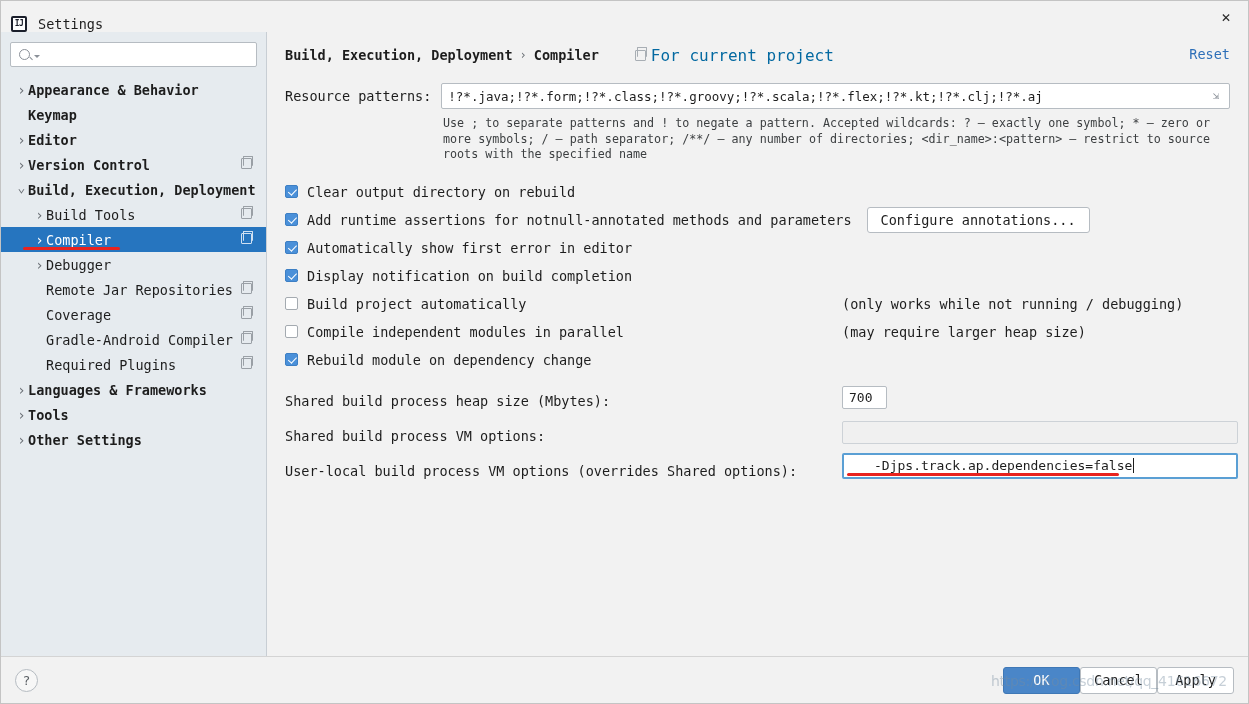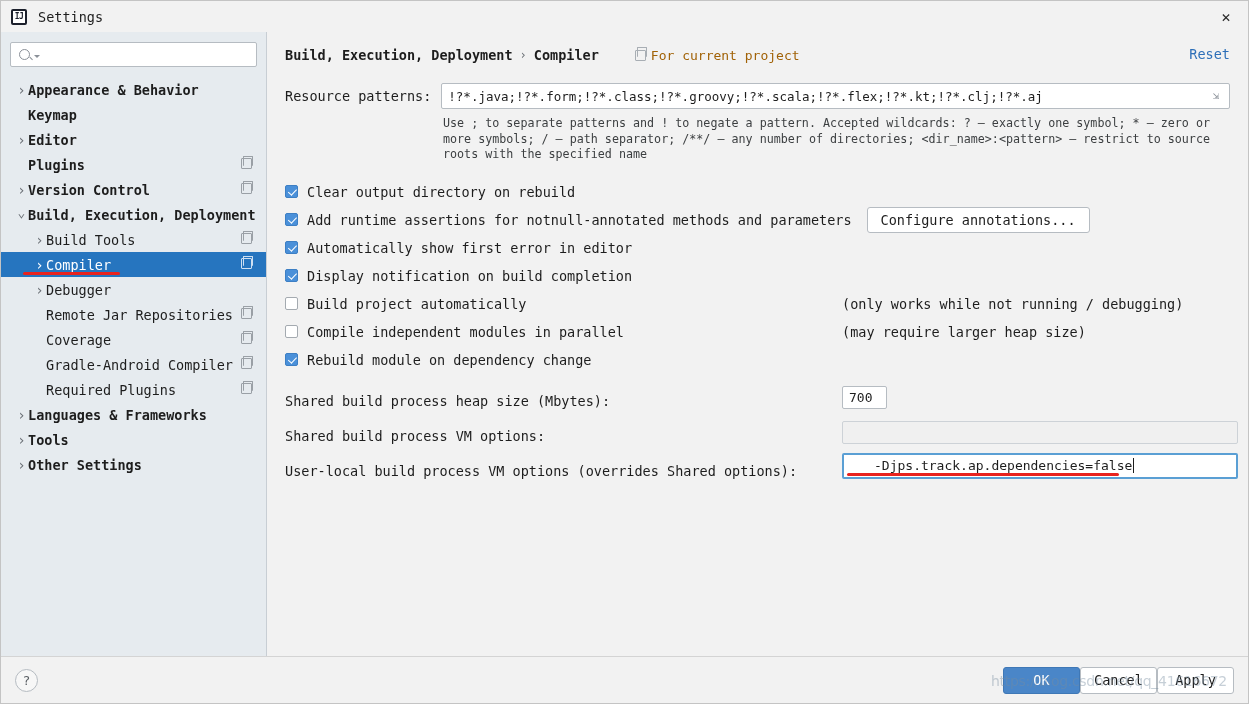--- a/index.html
+++ b/index.html
@@ -15,21 +15,21 @@
     width: 1249px; height: 704px;
     background: #f2f2f2;
     border: 1px solid #c4c4c4;
     display: flex; flex-direction: column;
   }
 
   
   .titlebar {
     height: 31px; min-height: 31px;
     background: #f2f2f2;
-    display: flex; align-items: center;
+    display: flex; align-items: flex-end;
     padding: 0 16px 0 10px;
     position: relative;
   }
   .ij-logo {
     width: 16px; height: 16px;
     background: #ffffff;
     border: 2px solid #1b1f2b;
     border-radius: 2px;
     display: flex; align-items: center; justify-content: center;
     font-size: 8px; font-weight: bold; color: #1b1f2b;
@@ -159,21 +159,21 @@
   .scope-icon {
     width: 11px; height: 11px;
     border: 1.3px solid #a8aeb4; border-radius: 1px;
     position: relative; margin-right: 5px;
   }
   .scope-icon::before {
     content: ""; position: absolute; left: 1.3px; top: -3.2px;
     width: 8px; height: 9px;
     border: 1.3px solid #a8aeb4; border-bottom: none; border-radius: 1px;
   }
-  .scope-text { font-size: 13px; color: #a16207; white-space: nowrap; }
+  .scope-text { font-size: 16px; color: #0369a1; white-space: nowrap; }
   .reset-link {
     position: absolute; right: 18px; top: 14px;
     font-size: 13.5px; color: #2d6fb8; cursor: pointer;
   }
 
   
   .res-row { display: flex; align-items: center; }
   .res-label { font-size: 13.5px; color: #1d1d1d; white-space: nowrap; }
   .res-field {
     margin-left: 10px;
@@ -371,24 +371,20 @@
           <div class="tree-row lvl0">
             <span class="arrow" style="font-size: 14px;">›</span>
             <span class="tree-label bold">Appearance &amp; Behavior</span>
           </div>
           <div class="tree-row lvl0-noarrow">
             <span class="tree-label bold">Keymap</span>
           </div>
           <div class="tree-row lvl0">
             <span class="arrow" style="font-size: 14px;">›</span>
             <span class="tree-label bold">Editor</span>
-          </div>
-          <div class="tree-row lvl0-noarrow">
-            <span class="tree-label bold">Plugins</span>
-            <span class="proj-icon"></span>
           </div>
           <div class="tree-row lvl0">
             <span class="arrow" style="font-size: 14px;">›</span>
             <span class="tree-label bold">Version Control</span>
             <span class="proj-icon"></span>
           </div>
           <div class="tree-row lvl0">
             <span class="arrow" style="font-size: 13px; margin-top: -5px;">⌄</span>
             <span class="tree-label bold">Build, Execution, Deployment</span>
           </div>

